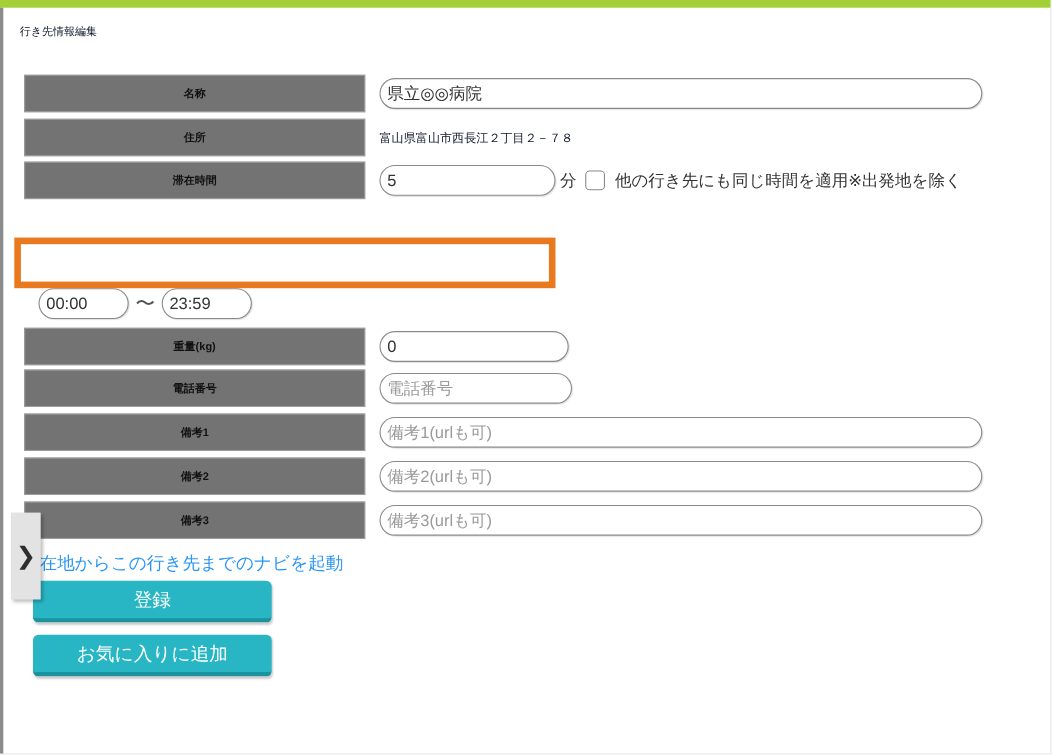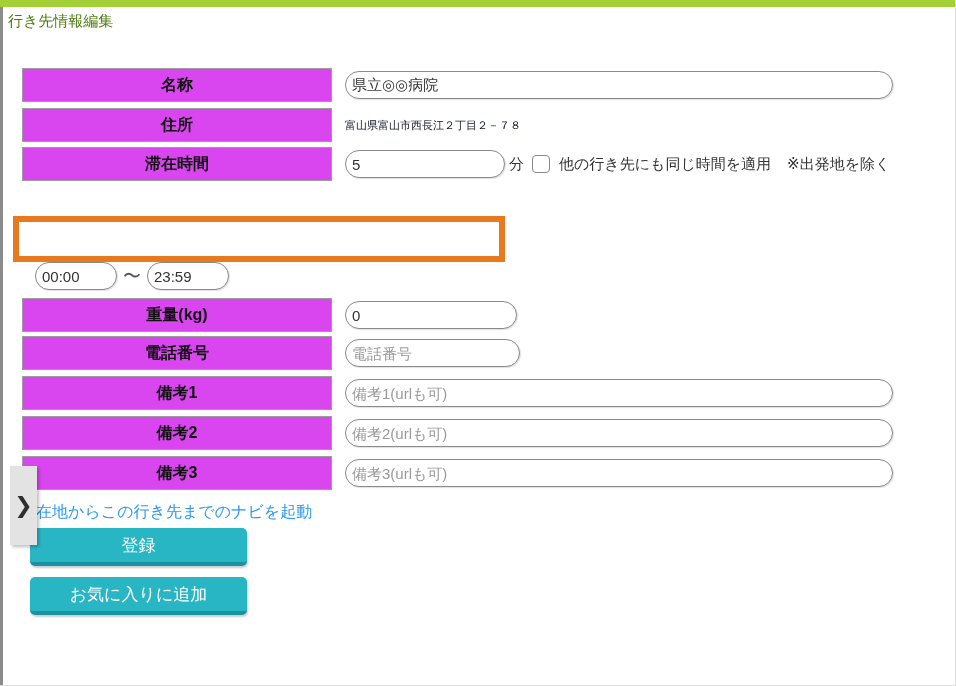--- a/index.html
+++ b/index.html
@@ -3,27 +3,27 @@
 <meta charset="utf-8">
 <style>
   html,body{margin:0;padding:0;background:#fff;}
   .page{
     position:relative;width:956px;height:686px;background:#ffffff;overflow:hidden;
     font-family:"Liberation Sans","DejaVu Sans",sans-serif;
     border-right:1px solid #e0e0e0;border-bottom:1px solid #e0e0e0;box-sizing:border-box;
   }
   .green-bar{position:absolute;top:0;left:0;width:956px;height:7px;background:#a3d037;}
   .left-edge{position:absolute;top:7px;left:0;width:3px;height:679px;background:#8b8b8b;}
-  .title{position:absolute;left:8px;top:12px;margin:0;font-size:15px;font-weight:400;color:#4d7c0f;}
+  .title{position:absolute;left:8px;top:12px;margin:10px;font-size:10px;font-weight:400;color:#0f172a;}
 
   .row{position:absolute;left:22px;display:flex;align-items:center;}
   .cell{
-    width:310px;height:34px;background:#d946ef;border:1px solid #9c9c9c;box-sizing:border-box;
+    width:310px;height:34px;background:#737373;border:1px solid #9c9c9c;box-sizing:border-box;
     display:flex;align-items:center;justify-content:center;
-    font-weight:700;font-size:16px;color:#111;flex:none;
+    font-weight:700;font-size:10px;color:#111;flex:none;
   }
   .val{margin-left:13px;display:flex;align-items:center;white-space:nowrap;}
   .static-text{font-size:11px;color:#0f172a;}
 
   input[type=text]{
     height:28px;border:1px solid #8a8a8a;border-radius:14px;background:#fff;
     padding:0 6px;font-size:15px;color:#333;box-sizing:border-box;
     box-shadow:1px 1px 1px rgba(0,0,0,0.12);
     font-family:"Liberation Sans","DejaVu Sans",sans-serif;
   }
@@ -33,21 +33,21 @@
   .w-weight{width:172px;}
   .w-phone{width:175px;}
   .w-time{width:82px;color:#757575;}
 
   .unit{font-size:15px;color:#333;margin-left:4px;}
   .cbx{
     appearance:none;-webkit-appearance:none;width:18px;height:18px;margin:0 0 0 8px;
     border:1.5px solid #8a8a8a;border-radius:4px;background:#fff;cursor:pointer;
   }
   .cbx-label{font-size:15px;color:#333;margin-left:9px;}
-  .cbx-note{font-size:15px;color:#333;margin-left:16px;}
+  .cbx-note{font-size:15px;color:#333;margin-left:0;}
   .tilde{font-size:18px;color:#555;margin:0 6px;}
 
   .highlight-box{
     position:absolute;left:13px;top:216px;width:492px;height:46px;
     border:6px solid #e8791f;box-sizing:border-box;pointer-events:none;z-index:5;
   }
 
   .side-tab{
     position:absolute;left:10px;top:466px;width:27px;height:79px;background:#e3e3e3;
     box-shadow:2px 2px 3px rgba(0,0,0,0.25);z-index:6;cursor:pointer;

